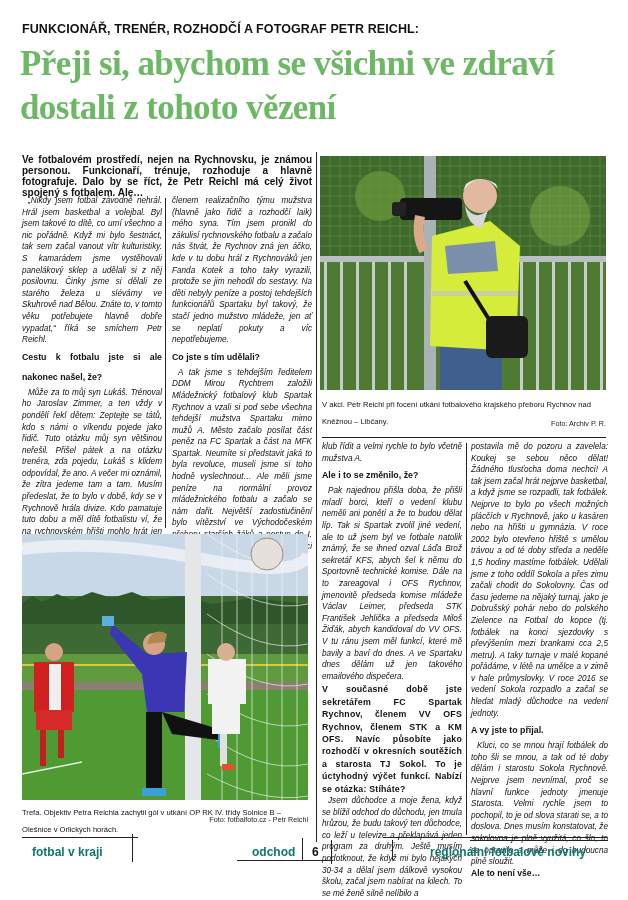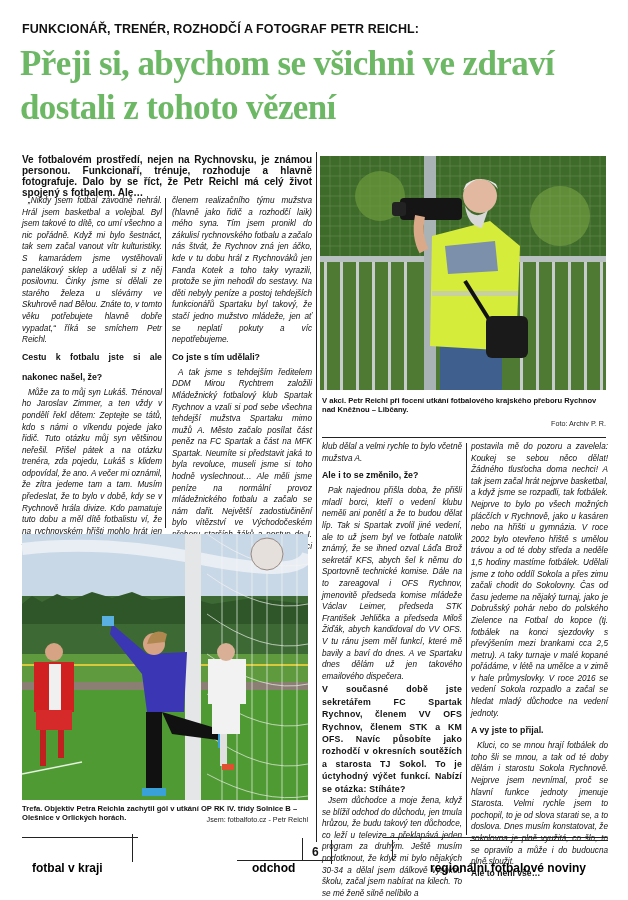--- a/index.html
+++ b/index.html
@@ -8,23 +8,23 @@
     .headline { position: absolute; left: 20px; top: 42px; width: 600px; font-size: 35px; line-height: 44px; font-weight: bold; color: #6db865; letter-spacing: -0.6px; font-family: Liberation Serif, serif; }
     .lead { position: absolute; left: 22px; top: 154px; width: 290px; font-size: 10px; line-height: 11px; font-weight: bold; color: #111; text-align: justify; }
     .col { position: absolute; font-size: 8.2px; line-height: 11.6px; font-style: italic; text-align: justify; color: #111; }
     .col p { text-indent: 6px; }
     .col h3 { font-style: normal; font-weight: bold; font-size: 8.8px; line-height: 20px; margin-top: 1px; }
     .col h3.big { font-size: 8.8px; line-height: 12.4px; letter-spacing: 0.2px; }
     .col p.end { font-style: normal; font-weight: bold; text-indent: 0; font-size: 8.6px; }
     .vline { position: absolute; width: 1px; background: #222; }
     .hline { position: absolute; height: 1px; background: #222; }
     .photo { position: absolute; overflow: hidden; }
-    .caption { position: absolute; font-size: 7.6px; line-height: 9px; font-weight: bold; color: #111; }
+    .caption { position: absolute; font-size: 7.6px; line-height: 17px; font-weight: normal; color: #111; }
     .credit { position: absolute; font-size: 7.2px; color: #222; text-align: right; }
-    .footer-text { position: absolute; font-size: 12px; font-weight: bold; color: #000000; margin-top: 16px; }
+    .footer-text { position: absolute; font-size: 12px; font-weight: bold; color: #0f766e; }
     .pagenum { position: absolute; font-size: 12px; font-weight: bold; color: #111; }
   </style>
 </head>
 <body>
 
 <div class="kicker">FUNKCIONÁŘ, TRENÉR, ROZHODČÍ A FOTOGRAF PETR REICHL:</div>
 <div class="headline">
   <div>Přeji si, abychom se všichni ve zdraví</div>
   <div>dostali z tohoto vězení</div>
 </div>
@@ -83,21 +83,21 @@
     <path d="M100 60 Q96 80 104 95" stroke="#d9a98a" stroke-width="10" fill="none"></path>
     <path d="M145 125 L170 165" stroke="#111" stroke-width="4"></path>
     <rect x="166" y="160" width="42" height="42" rx="6" fill="#1a1a1a"></rect>
   </svg>
 </div>
 <div class="caption" style="left:322px; top:396px; width:286px;">V akci. Petr Reichl při focení utkání fotbalového krajského přeboru Rychnov nad Kněžnou – Libčany.</div>
 <div class="credit" style="left:420px; top:419px; width:186px;">Foto: Archiv P. R.</div>
 <div class="hline" style="left:322px; top:437px; width:284px;"></div>
 
 <div class="col" style="left:322px; top:441px; width:140px;">
-  <p style="text-indent:0">klub dělal a velmi rychle to bylo včetně mužstva A.</p>
+  <p style="text-indent:0">klub řídit a velmi rychle to bylo včetně mužstva A.</p>
   <h3>Ale i to se změnilo, že?</h3>
   <p>Pak najednou přišla doba, že přišli mladí borci, kteří o vedení klubu neměli ani ponětí a že to budou dělat líp. Tak si Spartak zvolil jiné vedení, ale to už jsem byl ve fotbale natolik známý, že se ihned ozval Láďa Brož sekretář KFS, abych šel k němu do Sportovně technické komise. Dále na to zareagoval i OFS Rychnov, jmenovitě předseda komise mládeže Václav Leimer, předseda STK František Jehlička a předseda Miloš Žiďák, abych kandidoval do VV OFS. V tu ránu jsem měl funkcí, které mě bavily a baví do dnes. A ve Spartaku dnes dělám už jen takového emailového dispečera.</p>
   <h3 class="big">V současné době jste sekretářem FC Spartak Rychnov, členem VV OFS Rychnov, členem STK a KM OFS. Navíc působíte jako rozhodčí v okresních soutěžích a starosta TJ Sokol. To je úctyhodný výčet funkcí. Nabízí se otázka: Stíháte?</h3>
   <p>Jsem důchodce a moje žena, když se blížil odchod do důchodu, jen tmula hrůzou, že budu takový ten důchodce, co leží u televize a překlapává jeden program za druhým. Ještě musím podotknout, že když mi bylo nějakých 30-34 a dělal jsem dálkově vysokou školu, začal jsem nabírat na kilech. To se mé ženě silně nelíbilo a</p>
 </div>
 <div class="vline" style="left:466px; top:443px; height:392px;"></div>
 
 <div class="col" style="left:471px; top:441px; width:137px;">
   <p style="text-indent:0">postavila mě do pozoru a zavelela: Koukej se sebou něco dělat! Žádného tlusťocha doma nechci! A tak jsem začal hrát nejprve basketbal, a když jsme se rozpadli, tak fotbálek. Nejprve to bylo po všech možných plácčích v Rychnově, jako u kasáren nebo na hřišti u gymnázia. V roce 2002 bylo otevřeno hřiště s umělou trávou a od té doby středa a neděle 1,5 hodiny mastíme fotbálek. Udělali jsme z toho oddíl Sokola a přes zimu začali chodit do Sokolovny. Čas od času jedeme na nějaký turnaj, jako je Dobrušský pohár nebo do polského Zielence na Fotbal do kopce (tj. fotbálek na konci sjezdovky s převýšením mezi brankami cca 2,5 metru). A taky turnaje v malé kopané pořádáme, v létě na umělce a v zimě v hale průmyslovky. V roce 2016 se vedení Sokola rozpadlo a začal se hledat mladý důchodce na vedení jednoty.</p>
   <h3>A vy jste to přijal.</h3>
@@ -144,21 +144,21 @@
     <g>
       <rect x="186" y="125" width="38" height="45" fill="#f2f2f2"></rect>
       <rect x="190" y="170" width="28" height="30" fill="#f2f2f2"></rect>
       <circle cx="204" cy="118" r="9" fill="#d9b095"></circle>
       <rect x="198" y="200" width="7" height="32" fill="#e0e0e0"></rect>
       <rect x="200" y="230" width="12" height="6" fill="#e05030"></rect>
     </g>
   </svg>
 </div>
 <div class="caption" style="left:22px; top:804px; width:286px;">Trefa. Objektiv Petra Reichla zachytil gól v utkání OP RK IV. třídy Solnice B – Olešnice v Orlických horách.</div>
-<div class="credit" style="left:150px; top:815px; width:158px;">Jsem: fotbalfoto.cz - Petr Reichl</div>
+<div class="credit" style="left:150px; top:815px; width:158px;">Foto: fotbalfoto.cz - Petr Reichl</div>
 
 <div class="hline" style="left:22px; top:837px; width:116px;"></div>
 <div class="vline" style="left:132px; top:834px; height:28px;"></div>
 <div class="footer-text" style="left:32px; top:845px;">fotbal v kraji</div>
 
 <div class="hline" style="left:237px; top:860px; width:96px;"></div>
 <div class="footer-text" style="left:252px; top:845px;">odchod</div>
 <div class="vline" style="left:302px; top:838px; height:22px;"></div>
 <div class="pagenum" style="left:312px; top:845px;">6</div>
 <div class="vline" style="left:331px; top:840px; height:24px;"></div>

